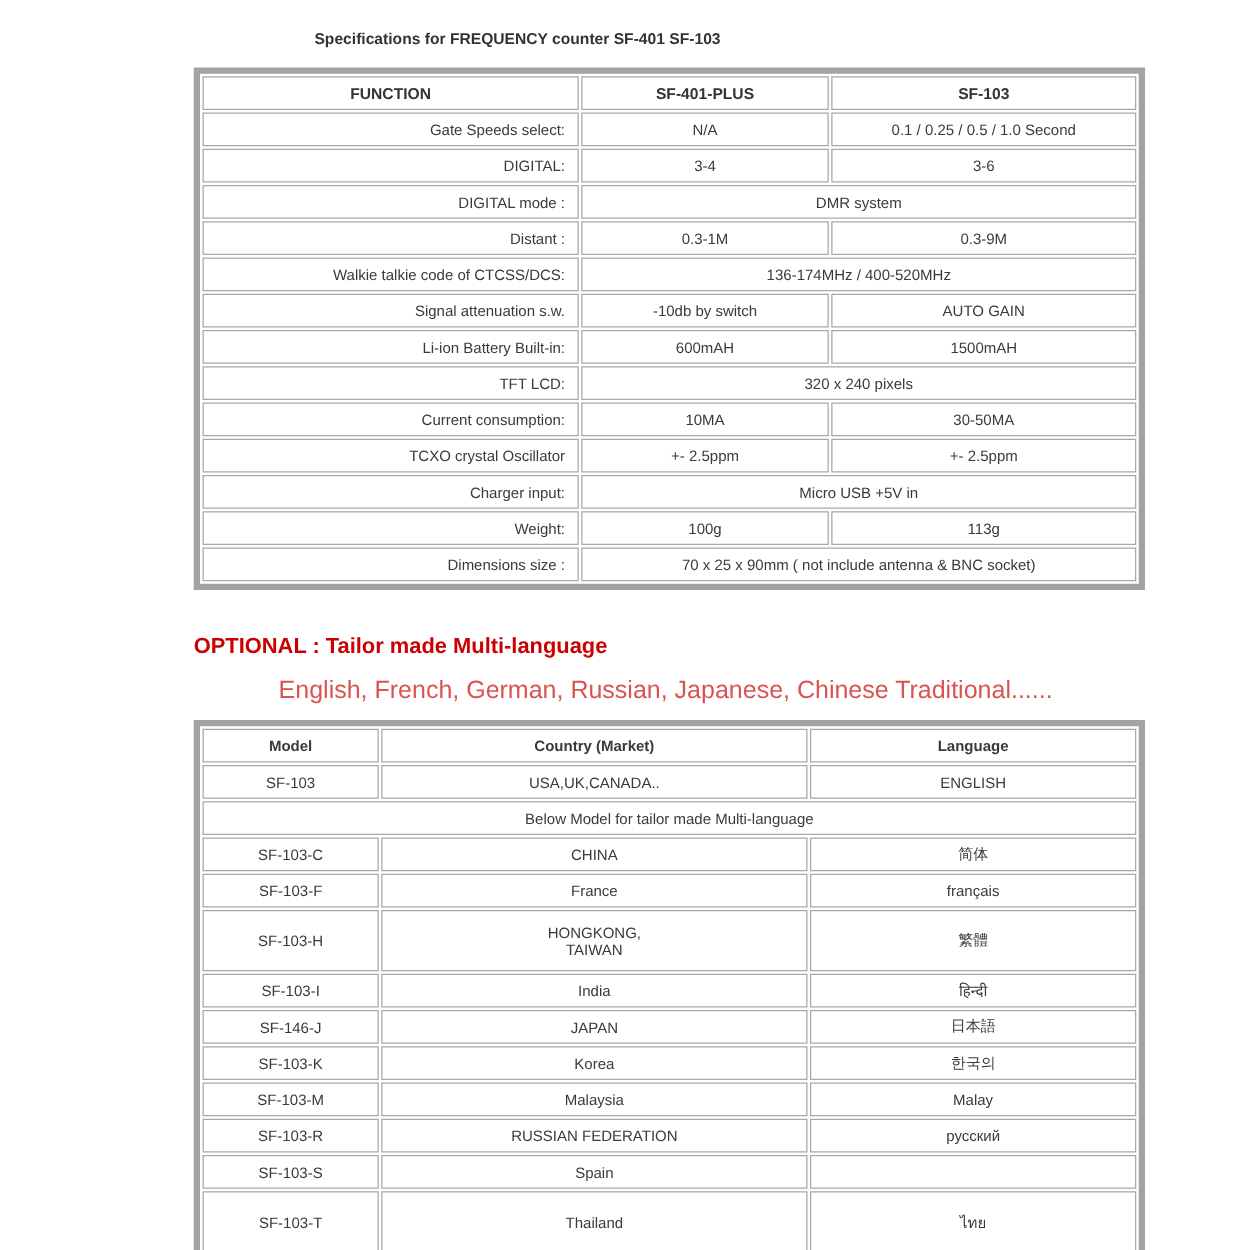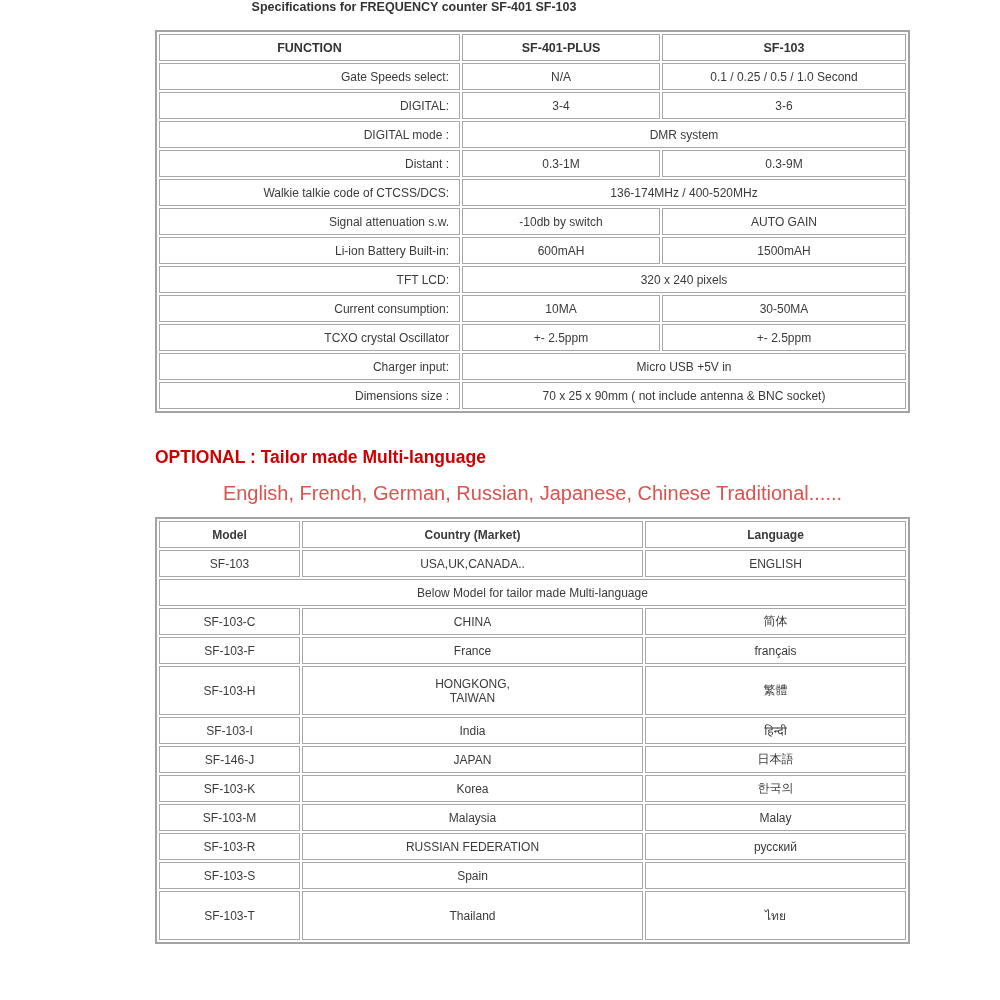--- a/index.html
+++ b/index.html
@@ -9,33 +9,33 @@
     width: 1000px;
     font-family: "Liberation Sans", sans-serif;
     color: #3a3a3a;
   }
   .page {
     width: 828px;
     height: 1000px;
     background: #ffffff;
     position: relative;
     box-sizing: border-box;
-    padding-top: 0;
+    padding-top: 24px;
   }
   .page-title {
     text-align: center;
     font-size: 12.5px;
     font-weight: bold;
     color: #333333;
     margin: 0 0 16px 0;
   }
   table.spec, table.lang {
     border-collapse: separate;
     border-spacing: 2px;
-    border: 2px solid #a3a3a3;
+    border: 5px solid #a3a3a3;
     background: #ffffff;
     margin-left: 155px;
     width: 755px;
     table-layout: fixed;
   }
   td, th {
     border: 1px solid #a8a8a8;
     background: #ffffff;
     font-size: 12px;
     color: #3a3a3a;
@@ -140,20 +140,25 @@
     <tr>
       <td class="label">TCXO crystal Oscillator</td>
       <td>+- 2.5ppm</td>
       <td>+- 2.5ppm</td>
     </tr>
     <tr>
       <td class="label">Charger input:</td>
       <td colspan="2">Micro USB +5V in</td>
     </tr>
     <tr>
+      <td class="label">Weight:</td>
+      <td>100g</td>
+      <td>113g</td>
+    </tr>
+    <tr>
       <td class="label">Dimensions size :</td>
       <td colspan="2">70 x 25 x 90mm ( not include antenna &amp; BNC socket)</td>
     </tr>
   </tbody>
     </table>
 
   <div class="opt-title">OPTIONAL : Tailor made Multi-language</div>
   <div class="opt-subtitle">English, French, German, Russian, Japanese, Chinese Traditional......</div>
 
   <table class="lang">

